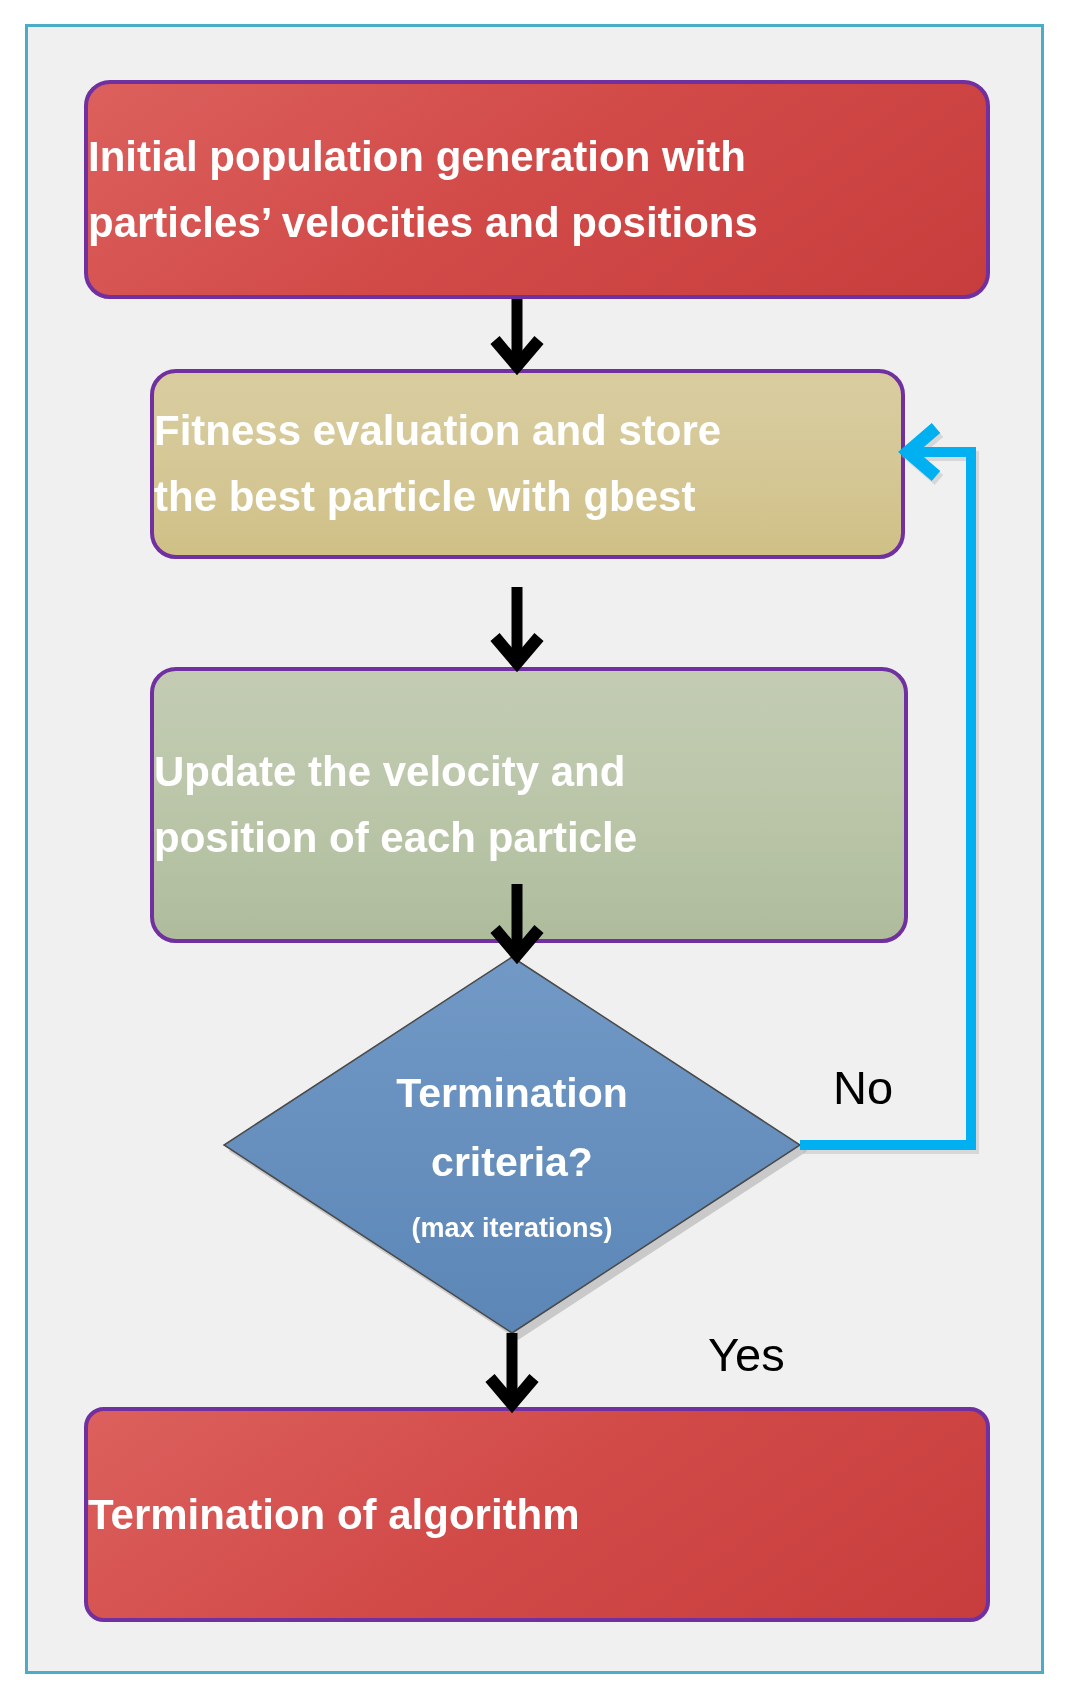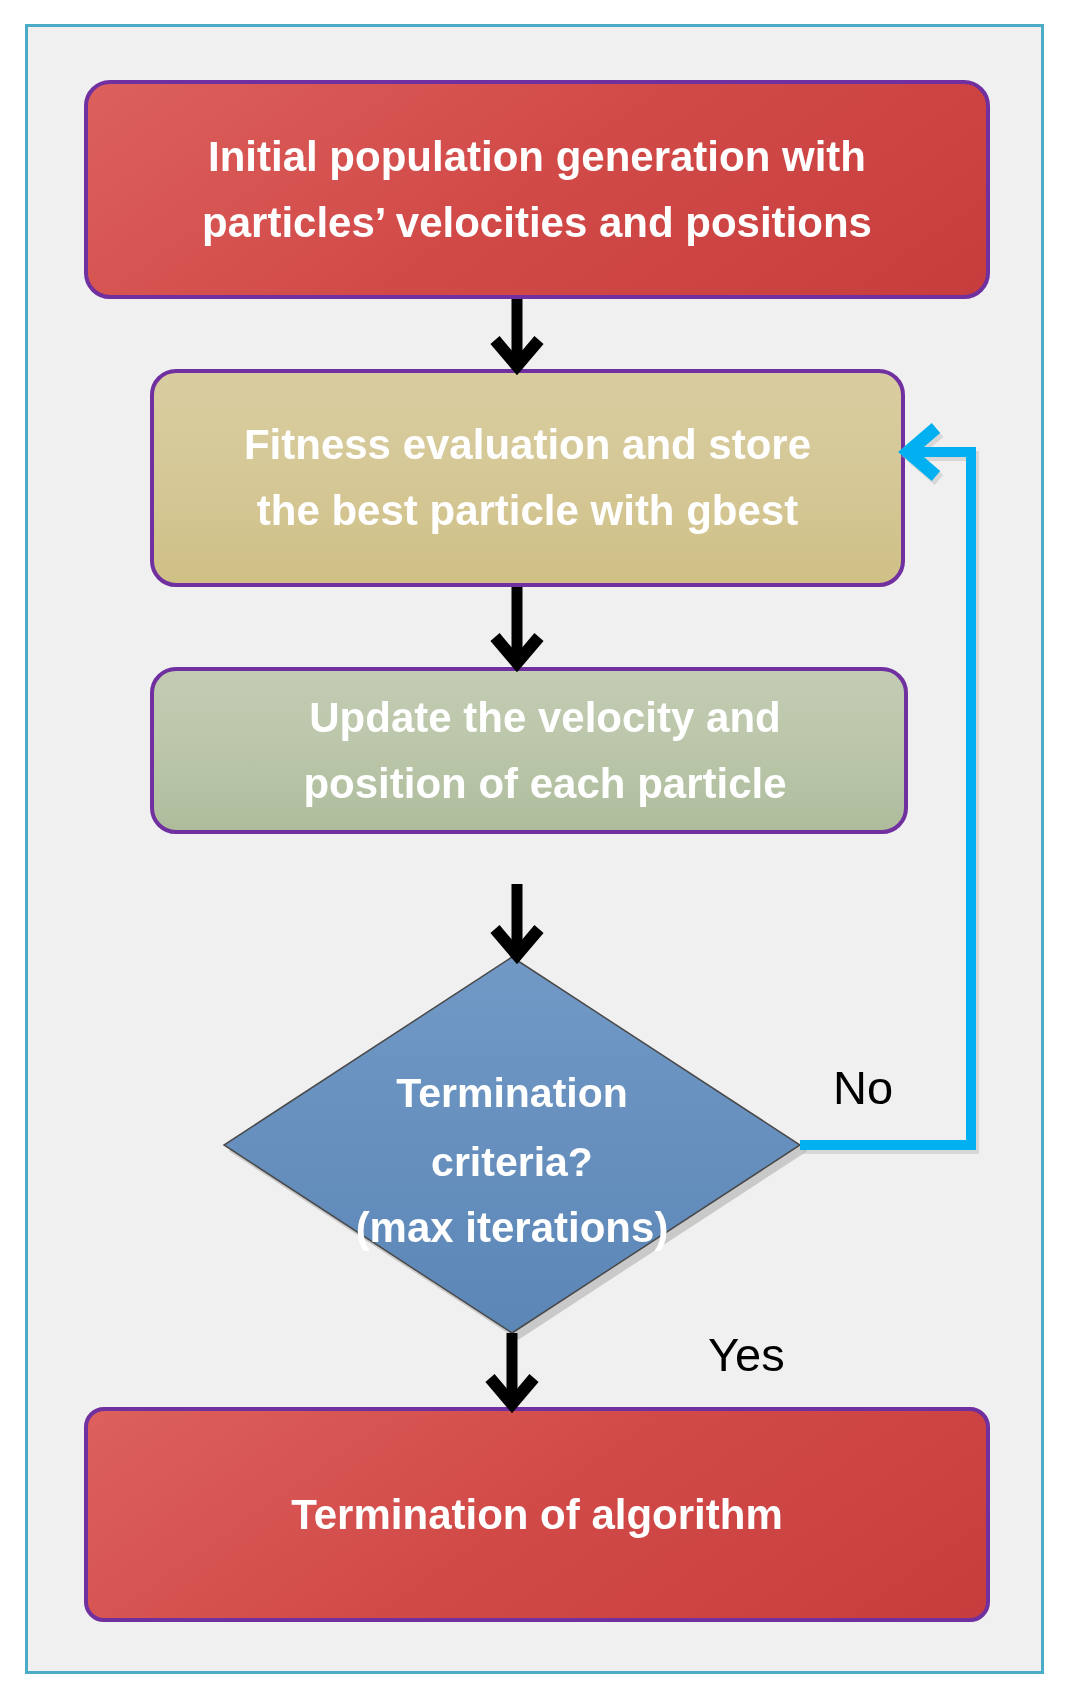--- a/index.html
+++ b/index.html
@@ -25,45 +25,44 @@
     background: #f0f0f1;
     box-sizing: border-box;
   }
   .node {
     position: absolute;
     box-sizing: border-box;
     border: 4px solid #7030a0;
     border-radius: 26px;
     display: flex;
     flex-direction: column;
-    align-items: center;
+    align-items: flex-start;
     justify-content: center;
     text-align: center;
     color: #ffffff;
     font-weight: 700;
     z-index: 2;
   }
   .node .line {
     display: block;
     font-size: 42px;
     line-height: 66px;
     white-space: nowrap;
   }
   .box-initial {
     left: 84px; top: 80px; width: 906px; height: 219px;
     background: linear-gradient(145deg, #dc605d 0%, #d14a48 48%, #c73d3d 100%);
   }
   .box-fitness {
-    left: 150px; top: 369px; width: 755px; height: 218px;
+    left: 150px; top: 369px; width: 755px; height: 190px;
     background: linear-gradient(180deg, #d9cda0 0%, #d5c795 55%, #cfc086 100%);
   }
   .box-update {
-    left: 150px; top: 667px; width: 758px; height: 167px;
+    left: 150px; top: 667px; width: 758px; height: 276px;
     background: linear-gradient(180deg, #c3ccb3 0%, #bac5a8 55%, #aebc9c 100%);
-    padding-left: 32px;
   }
   .box-termination {
     left: 84px; top: 1407px; width: 906px; height: 215px;
     background: linear-gradient(145deg, #dc605d 0%, #d14a48 48%, #c73d3d 100%);
     border-radius: 20px;
   }
   .overlay-svg {
     position: absolute;
     left: 0; top: 0;
     width: 1066px;
@@ -88,21 +87,21 @@
     z-index: 4;
   }
   .diamond-text .big {
     display: block;
     font-size: 41px;
     line-height: 69px;
     white-space: nowrap;
   }
   .diamond-text .small {
     display: block;
-    font-size: 42px;
+    font-size: 27px;
     line-height: 62px;
     white-space: nowrap;
   }
   .edge-label {
     position: absolute;
     color: #000000;
     font-weight: 400;
     font-size: 47px;
     line-height: 50px;
     z-index: 4;

